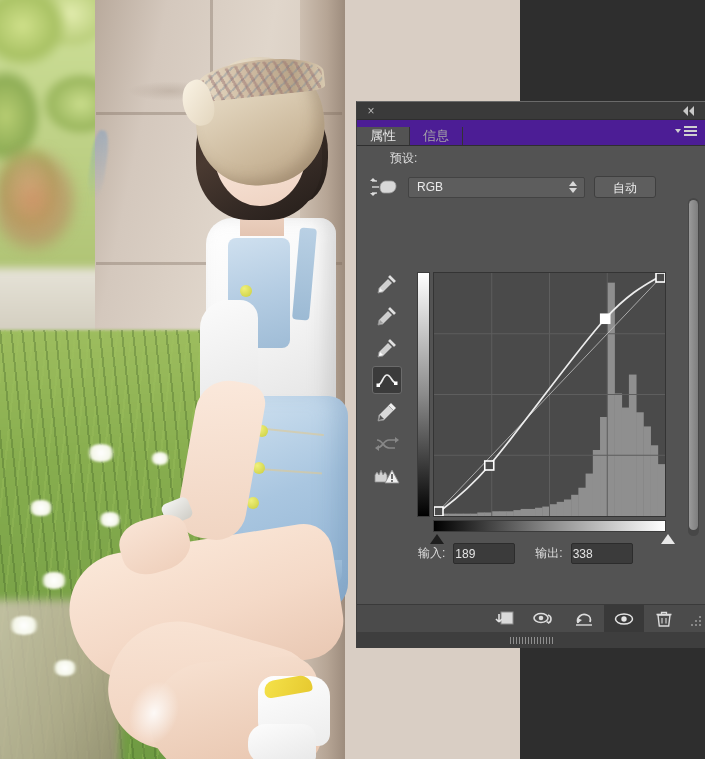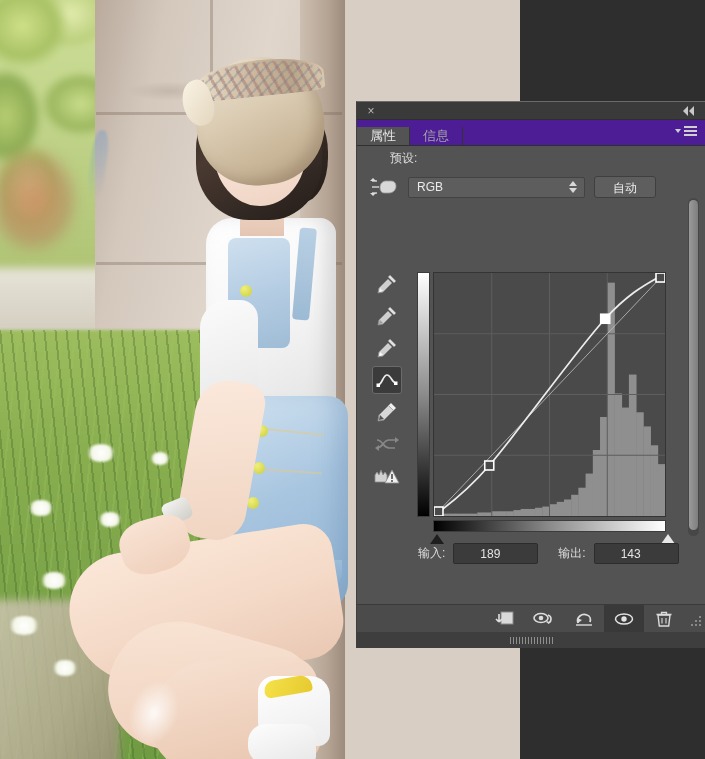--- a/index.html
+++ b/index.html
@@ -396,23 +396,23 @@
   }
   .slider-tri.black { left: 13px; border-color: transparent transparent #1e1e1e transparent; }
   .slider-tri.white { left: 244px; border-color: transparent transparent #e8e8e8 transparent; }
 
   .inout-row {
     position: absolute; left: 418px; top: 543px;
     display: flex; align-items: center; gap: 8px;
     font-size: 12px; color: #dedede;
   }
   .field {
-    width: 85px; height: 21px; background: #3b3b3b;
+    width: 62px; height: 21px; background: #3b3b3b;
     border: 1px solid #2c2c2c; border-radius: 2px;
-    display: flex; align-items: center; padding-left: 26px;
+    display: flex; align-items: center; padding-left: 1px;
     color: #e4e4e4; font-size: 12px; cursor: text;
   }
 
   .panel-scroll {
     position: absolute; right: 6px; top: 96px; width: 11px; height: 338px;
     background: #474747; border-radius: 6px;
   }
   .panel-scroll-thumb {
     position: absolute; left: 1px; top: 2px; width: 9px; height: 330px;
     background: linear-gradient(90deg, #9a9a9a, #7e7e7e);
@@ -751,16 +751,16 @@
 
     <div class="hgrad"></div>
     <div class="slider-tri black"></div>
     <div class="slider-tri white"></div>
   </div>
 
   <div class="inout-row">
     <span>输入:</span>
     <span class="field">189</span>
     <span style="margin-left:12px;">输出:</span>
-    <span class="field">143</span>
+    <span class="field">338</span>
   </div>
 
 </div>
 
 </body></html>

